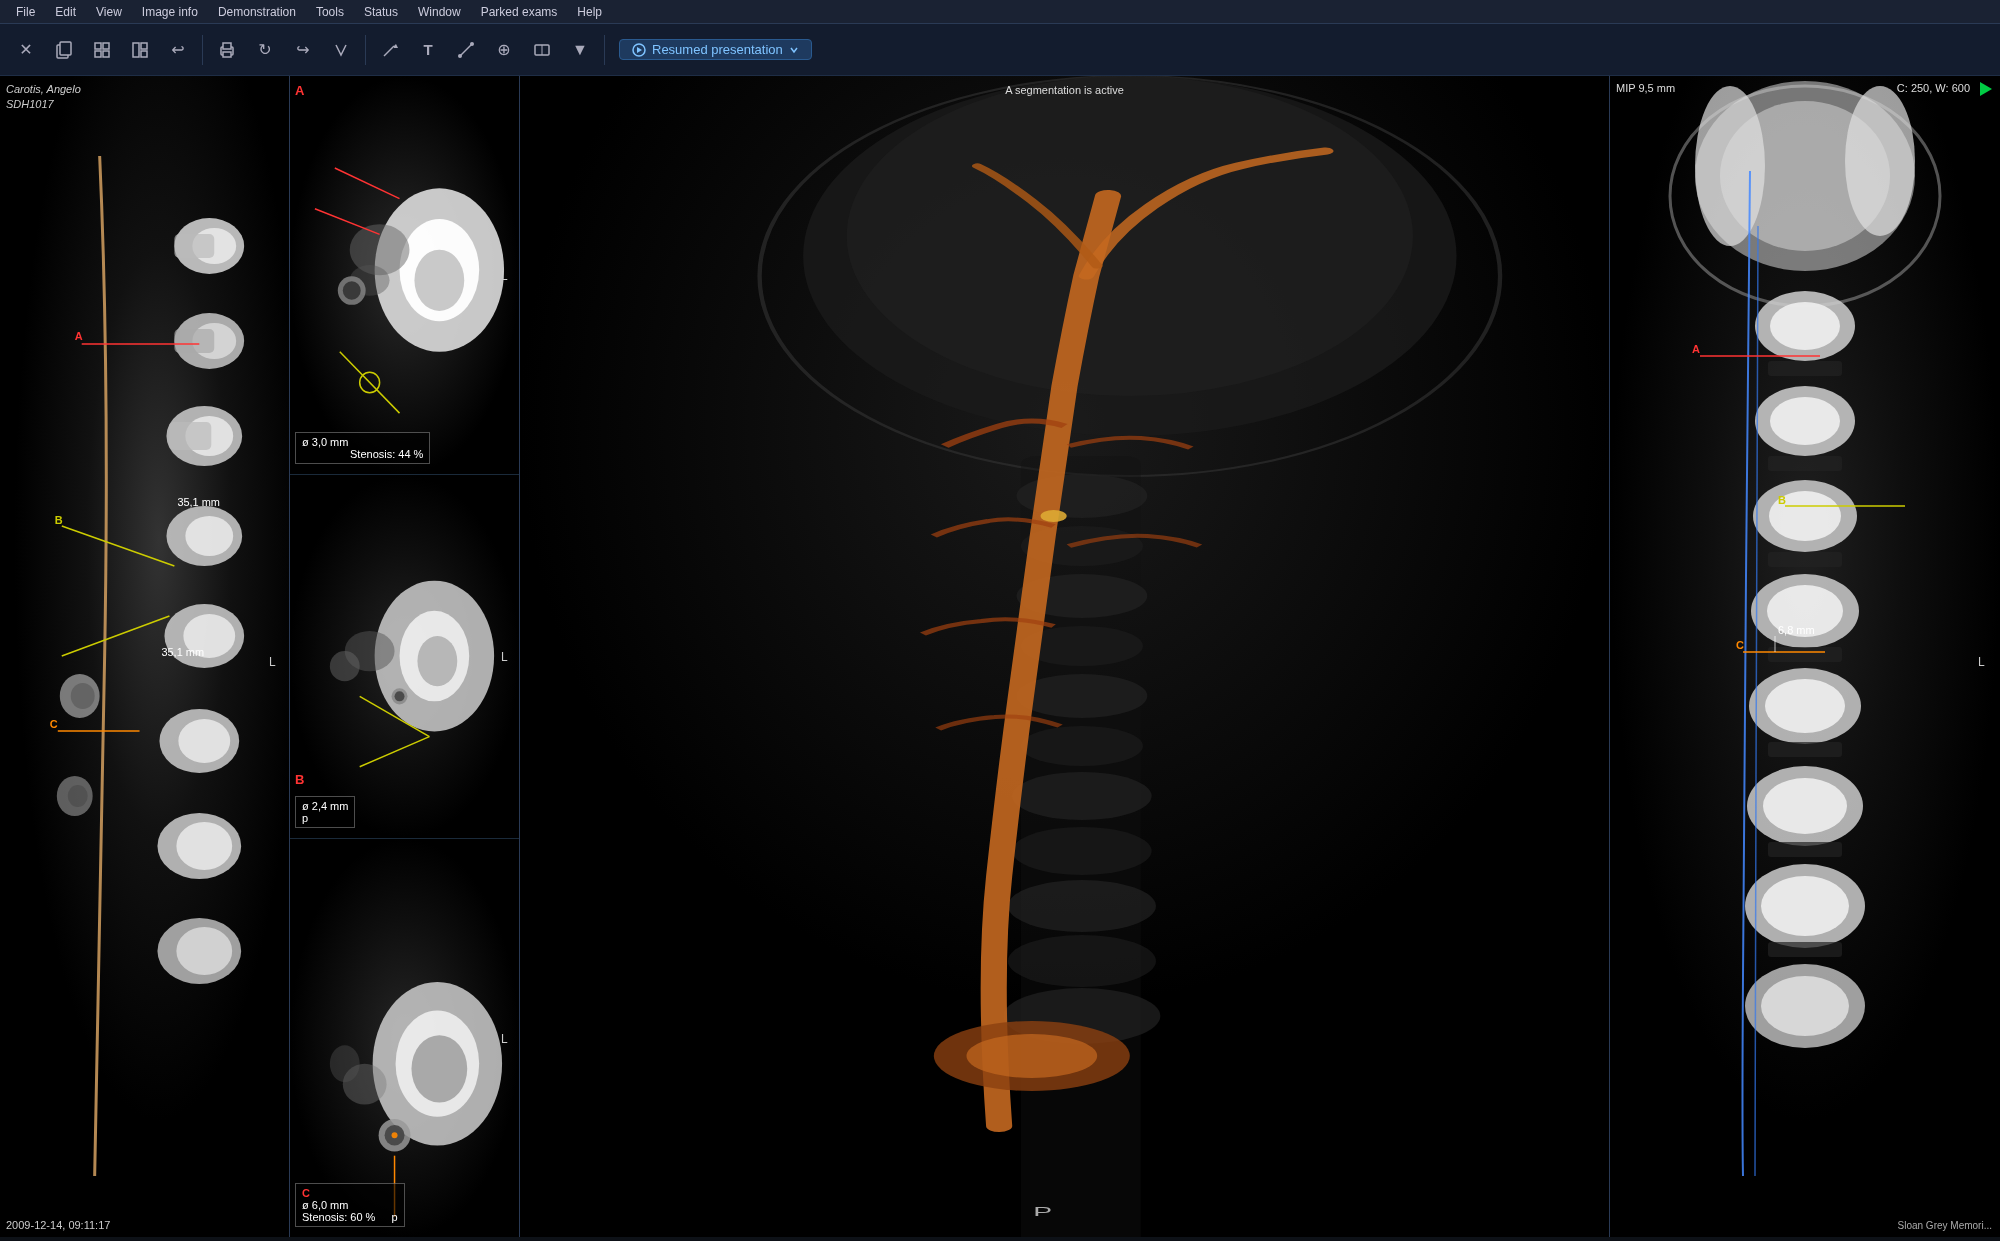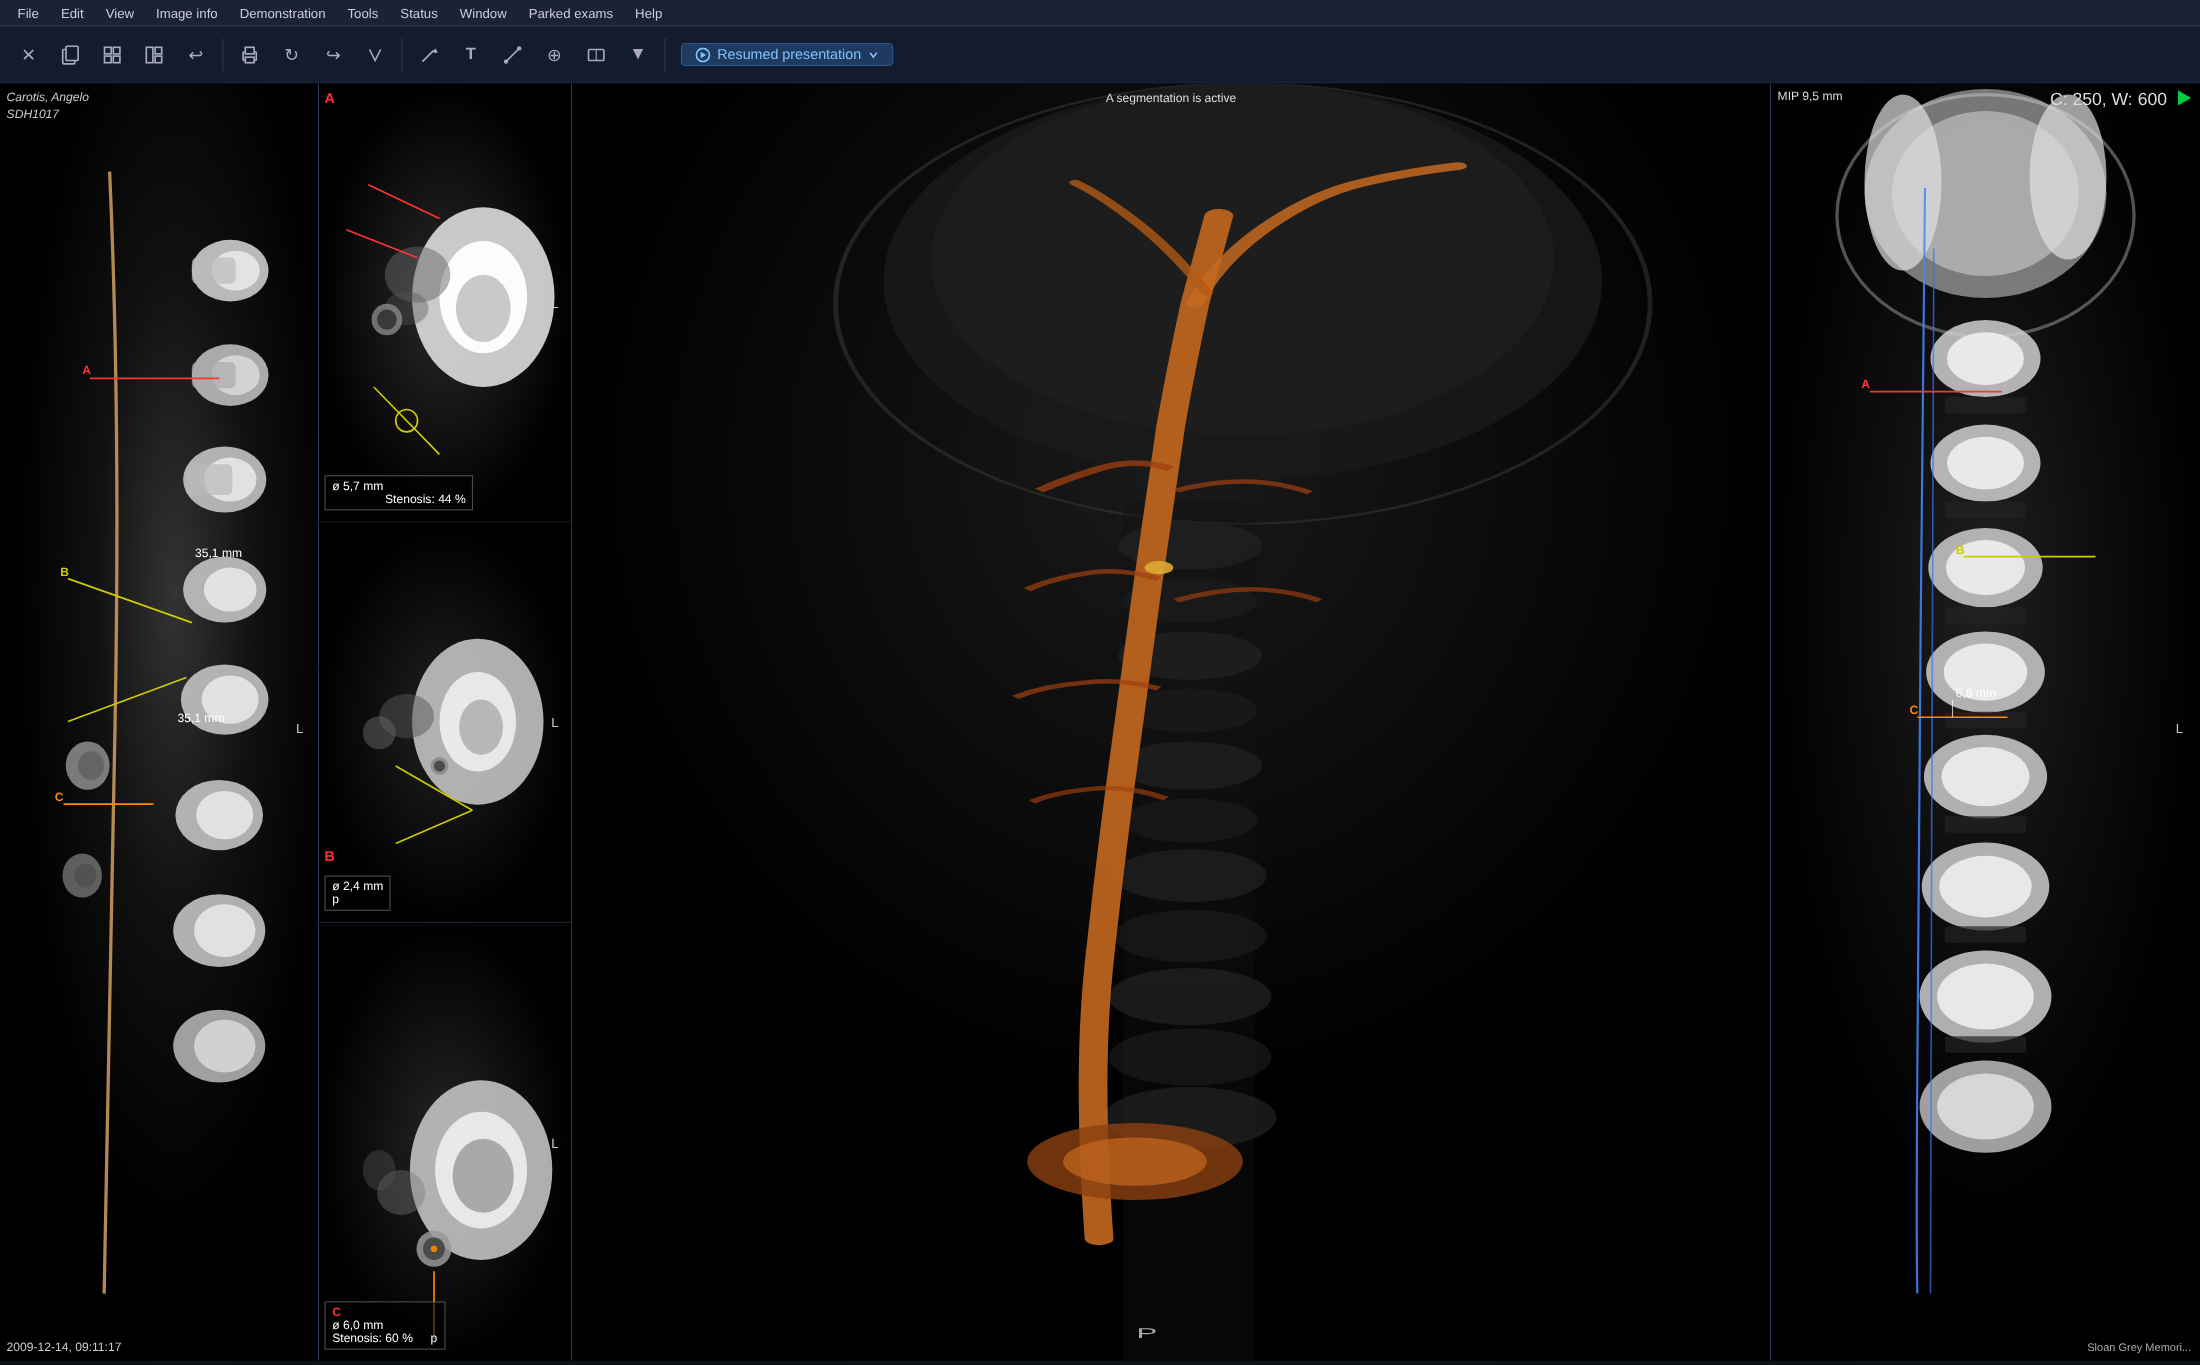--- a/index.html
+++ b/index.html
@@ -171,21 +171,21 @@
       font-size: 11px;
       color: #ddd;
       z-index: 20;
     }
 
     
     #cw-label {
       position: absolute;
       top: 6px;
       right: 30px;
-      font-size: 16px;
+      font-size: 11px;
       color: #ddd;
       z-index: 20;
     }
 
     
     #play-btn {
       position: absolute;
       top: 6px;
       right: 8px;
       width: 0;
@@ -477,21 +477,21 @@
         <line x1="50" y1="270" x2="110" y2="330" stroke="#cccc00" stroke-width="1.5"></line>
         <ellipse cx="80" cy="300" rx="10" ry="10" fill="none" stroke="#cccc00" stroke-width="1.5"></ellipse>
 
         <text x="212" y="200" fill="#ccc" font-size="12">L</text>
       </svg>
 
       <div class="sub-annotation" style="top:5px; left:5px;">
         <span style="color:#ff3333;font-weight:bold;font-size:13px;">A</span>
       </div>
       <div class="measure-box" style="bottom:10px; left:5px;">
-        <div>ø 5,7 mm</div>
+        <div>ø 3,0 mm</div>
         <div style="display:flex; justify-content:space-between; gap:20px;margin-left:48px;">Stenosis: 44 %</div>
       </div>
     </div>
 
     <div class="sub-panel" style="flex:1;">
       <svg class="overlay-svg" viewBox="0 0 230 360" preserveAspectRatio="none">
         <defs>
           <radialGradient id="axbg2" cx="50%" cy="50%">
             <stop offset="0%" stop-color="#222"></stop>
             <stop offset="60%" stop-color="#0d0d0d"></stop>

